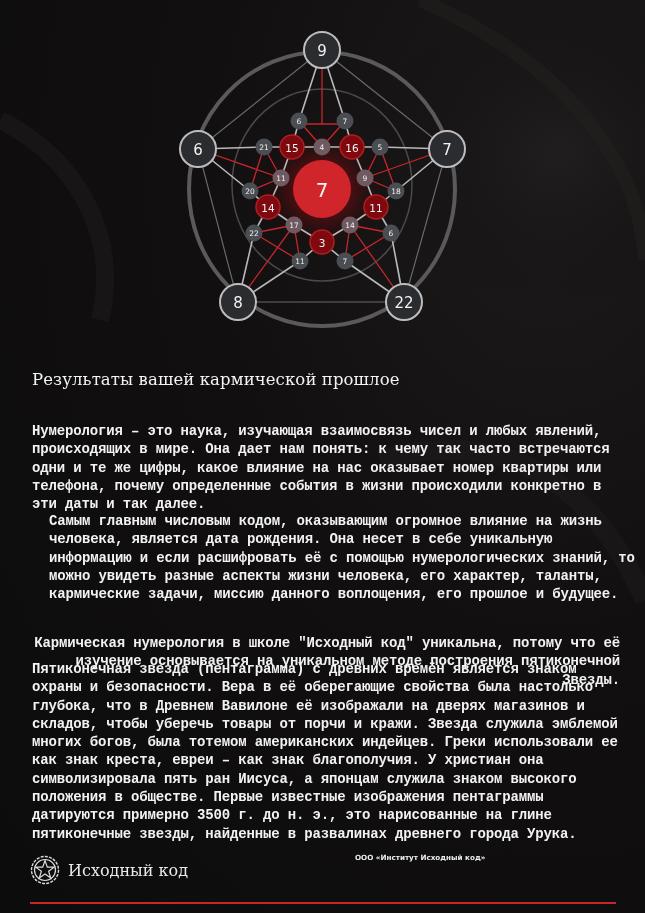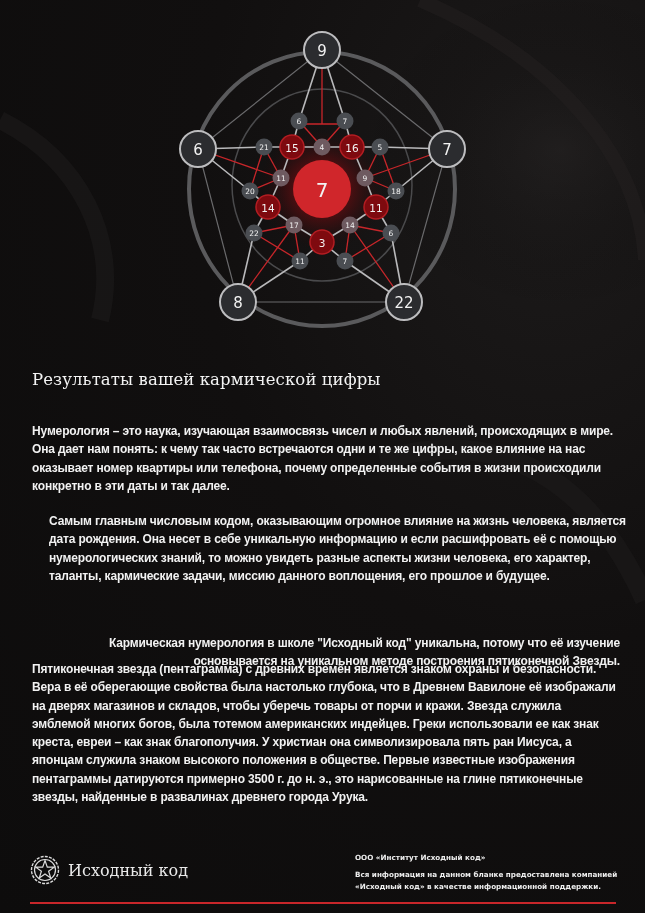--- a/index.html
+++ b/index.html
@@ -14,21 +14,21 @@
   }
   #chart { position:absolute; left:0; top:0; width:645px; height:340px; }
   .node-text { font-family: "DejaVu Sans", sans-serif; fill:#f2f2f2; text-anchor:middle; dominant-baseline:central; }
   .title {
     position:absolute; left:32px; top:370px;
     font-family: "DejaVu Serif", serif; font-size:16.5px; color:#f4f4f4; letter-spacing:0.1px;
     margin:0; font-weight:normal;
   }
   .para {
     position:absolute; left:32px; width:588px;
-    font-family: Liberation Sans, sans-serif; font-size:12px; line-height:18.3px;
+    font-family: Liberation Mono, monospace; font-size:14px; line-height:18.3px;
     color:#f2f2f2; font-weight:bold; margin:0; letter-spacing:-0.15px;
   }
   .footer-logo { position:absolute; left:30px; top:855px; display:flex; align-items:center; gap:8px; }
   .footer-logo .brand {
     font-family: "DejaVu Serif", serif; font-size:16px; color:#eaeaea;
   }
   .footer-info { position:absolute; left:355px; top:853px; width:270px; }
   .footer-info .company { font-size:7.2px; font-weight:bold; color:#eeeeee; margin:0 0 7px 0; }
   .footer-info .note { font-size:7.2px; font-weight:bold; color:#eeeeee; line-height:12px; margin:0; }
   .red-line { position:absolute; left:30px; top:902px; width:586px; height:2px; background:#c8262a; }
@@ -220,34 +220,33 @@
   <g>
     <circle cx="300" cy="261" r="8.5" fill="#4a4d52"></circle>
     <text class="node-text" x="300" y="261.5" font-size="7.5">11</text>
   </g>
   <g>
     <circle cx="345" cy="261" r="8.5" fill="#4a4d52"></circle>
     <text class="node-text" x="345" y="261.5" font-size="7.5">7</text>
   </g>
 </svg>
 
-<h1 class="title">Результаты вашей кармической цифры</h1>
+<h1 class="title">Результаты вашей кармической прошлое</h1>
 
 <p class="para" style="top:422px;">Нумерология – это наука, изучающая взаимосвязь чисел и любых явлений, происходящих в мире. Она дает нам понять: к чему так часто встречаются одни и те же цифры, какое влияние на нас оказывает номер квартиры или телефона, почему определенные события в жизни происходили конкретно в эти даты и так далее.</p>
 <p class="para" style="top:512px;margin-left:17px;">Самым главным числовым кодом, оказывающим огромное влияние на жизнь человека, является дата рождения. Она несет в себе уникальную информацию и если расшифровать её с помощью нумерологических знаний, то можно увидеть разные аспекты жизни человека, его характер, таланты, кармические задачи, миссию данного воплощения, его прошлое и будущее.</p>
 <p class="para" style="top:634px;text-align:right;">Кармическая нумерология в школе "Исходный код" уникальна, потому что её изучение основывается на уникальном методе построения пятиконечной Звезды.</p>
 <p class="para" style="top:660px;">Пятиконечная звезда (пентаграмма) с древних времён является знаком охраны и безопасности. Вера в её оберегающие свойства была настолько глубока, что в Древнем Вавилоне её изображали на дверях магазинов и складов, чтобы уберечь товары от порчи и кражи. Звезда служила эмблемой многих богов, была тотемом американских индейцев. Греки использовали ее как знак креста, евреи – как знак благополучия. У христиан она символизировала пять ран Иисуса, а японцам служила знаком высокого положения в обществе. Первые известные изображения пентаграммы датируются примерно 3500 г. до н. э., это нарисованные на глине пятиконечные звезды, найденные в развалинах древнего города Урука.</p>
 
 <div class="footer-logo">
   <svg width="30" height="30" viewBox="0 0 30 30">
     <circle cx="15" cy="15" r="13.5" fill="none" stroke="#dcdcdc" stroke-width="1.4" stroke-dasharray="3 1.2"></circle>
     <circle cx="15" cy="15" r="10.5" fill="none" stroke="#dcdcdc" stroke-width="1.2"></circle>
     <polygon points="15,5.5 17.3,12.2 24.2,12.2 18.6,16.3 20.7,23 15,18.9 9.3,23 11.4,16.3 5.8,12.2 12.7,12.2" fill="none" stroke="#dcdcdc" stroke-width="1.2"></polygon>
   </svg>
   <span class="brand">Исходный код</span>
 </div>
 
 <div class="footer-info">
   <p class="company">ООО «Институт Исходный код»</p>
-  <p class="note">Вся информация на данном бланке предоставлена компанией «Исходный код» в качестве информационной поддержки.</p>
 </div>
 
 <div class="red-line"></div>
 
 </body></html>

